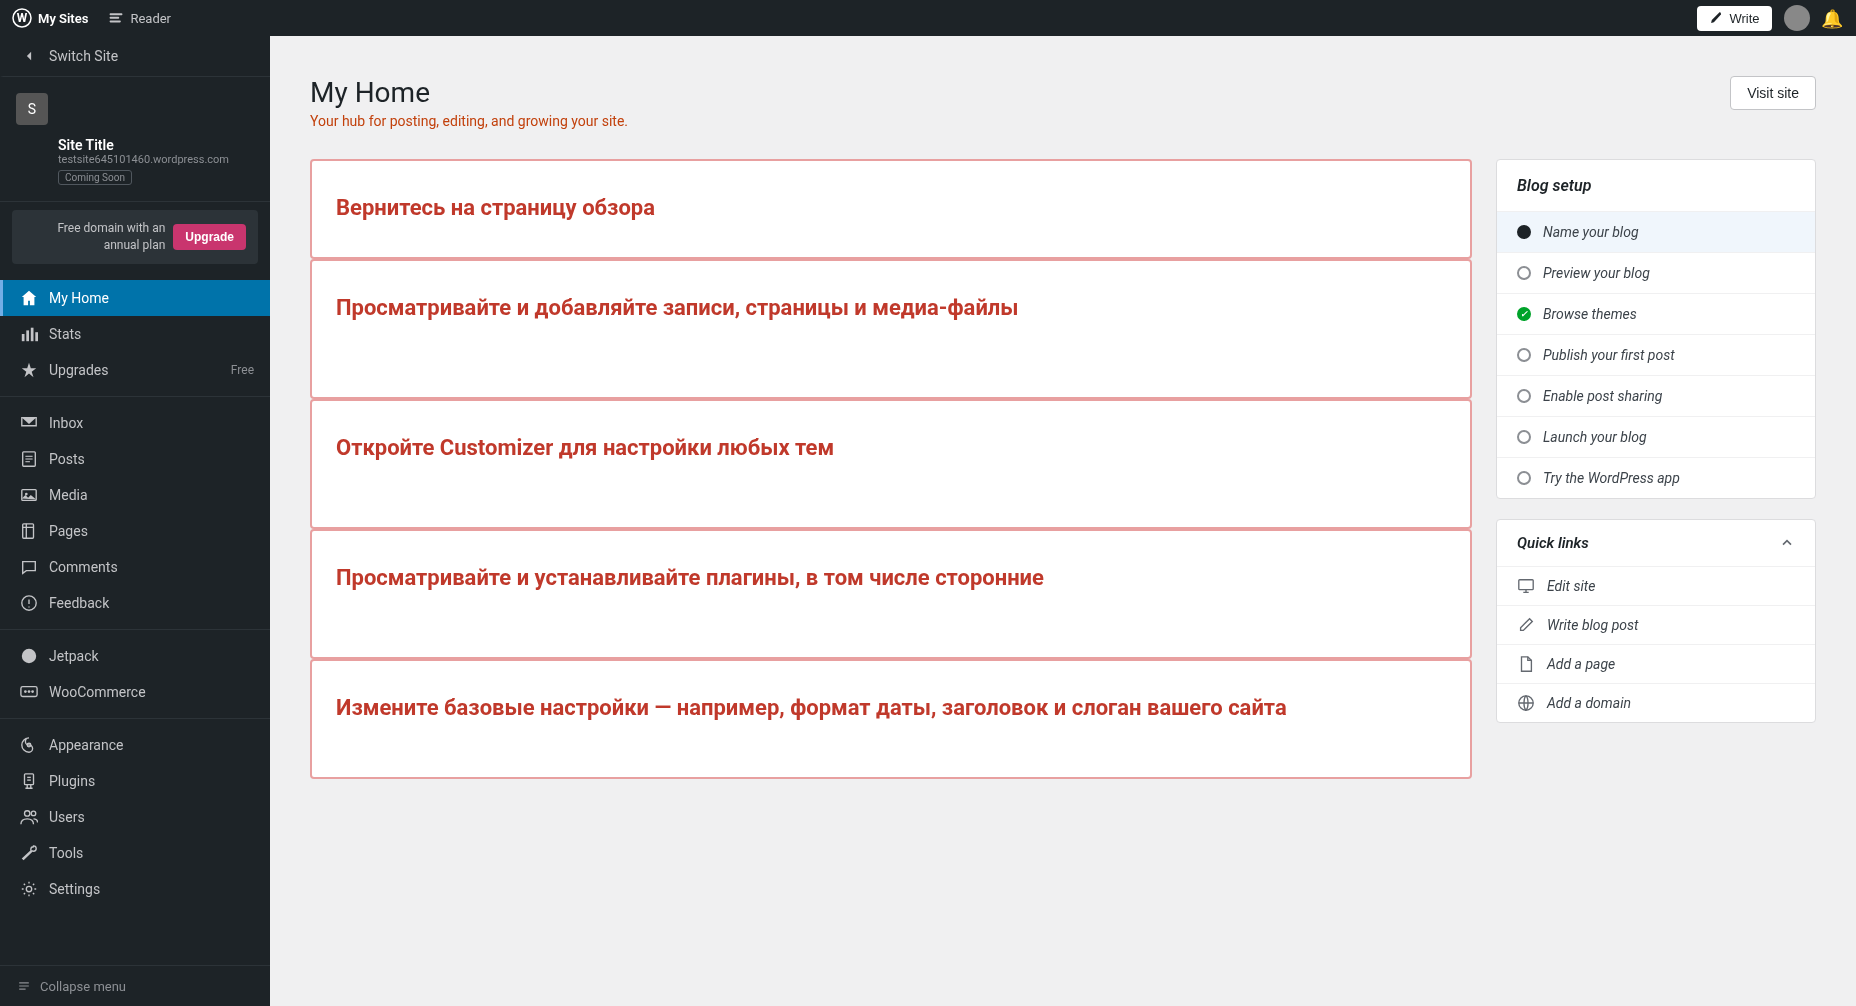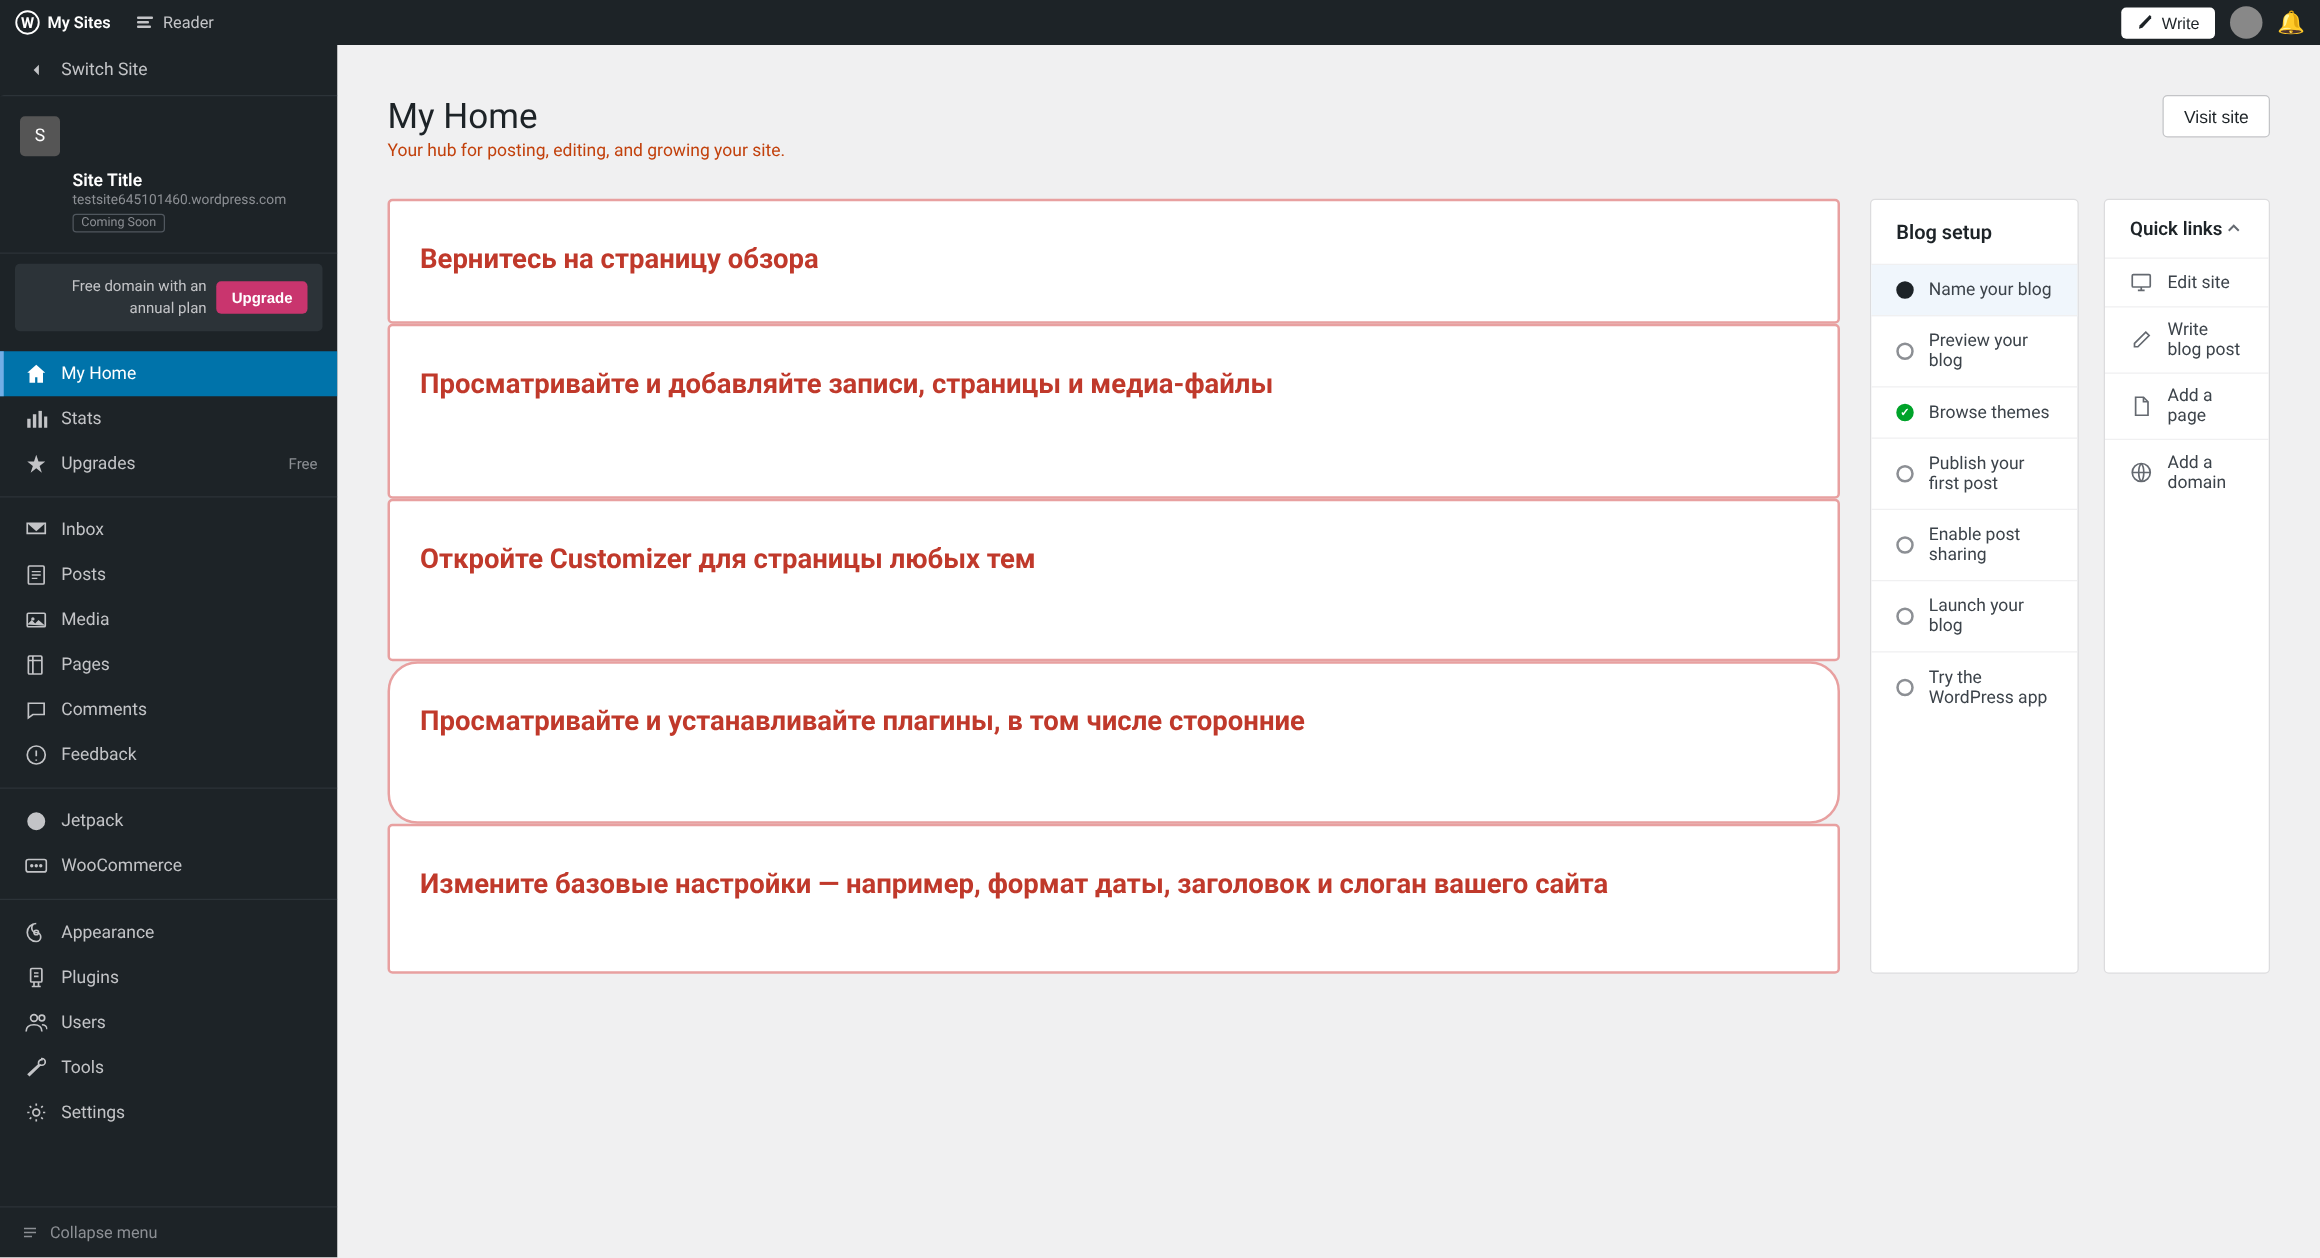--- a/index.html
+++ b/index.html
@@ -173,21 +173,21 @@
     }
 
     .annotation-text {
       color: #c0392b;
       font-size: 22px;
       font-weight: 700;
       line-height: 1.4;
     }
 
     
-    .right-column { display: flex; flex-direction: row; gap: 20px; }
+    .right-column { display: flex; flex-direction: column; gap: 20px; font-style: italic; }
 
     
     .blog-setup-card {
       background: #fff;
       border: 1px solid #dcdcde;
       border-radius: 4px;
       overflow: hidden;
     }
     .blog-setup-header {
       padding: 16px 20px;
@@ -509,24 +509,24 @@
 
           <div class="annotation-box" style="min-height: 100px;">
             <div class="annotation-text">Вернитесь на страницу обзора</div>
           </div>
 
           <div class="annotation-box" style="min-height: 140px;">
             <div class="annotation-text">Просматривайте и добавляйте записи, страницы и медиа-файлы</div>
           </div>
 
           <div class="annotation-box" style="min-height: 130px;">
-            <div class="annotation-text">Откройте Customizer для страницы любых тем</div>
-          </div>
-
-          <div class="annotation-box" style="min-height: 130px; border-radius: 24px;">
+            <div class="annotation-text">Откройте Customizer для настройки любых тем</div>
+          </div>
+
+          <div class="annotation-box" style="min-height: 130px;">
             <div class="annotation-text">Просматривайте и устанавливайте плагины, в том числе сторонние</div>
           </div>
 
           <div class="annotation-box" style="min-height: 120px;">
             <div class="annotation-text">Измените базовые настройки — например, формат даты, заголовок и слоган вашего сайта</div>
           </div>
 
         </div>
 
         <svg class="svg-overlay" viewBox="0 0 500 900" preserveAspectRatio="none" xmlns="http://www.w3.org/2000/svg" style="position:absolute; top:0; left:-190px; width:200px; height:100%; pointer-events:none;">

